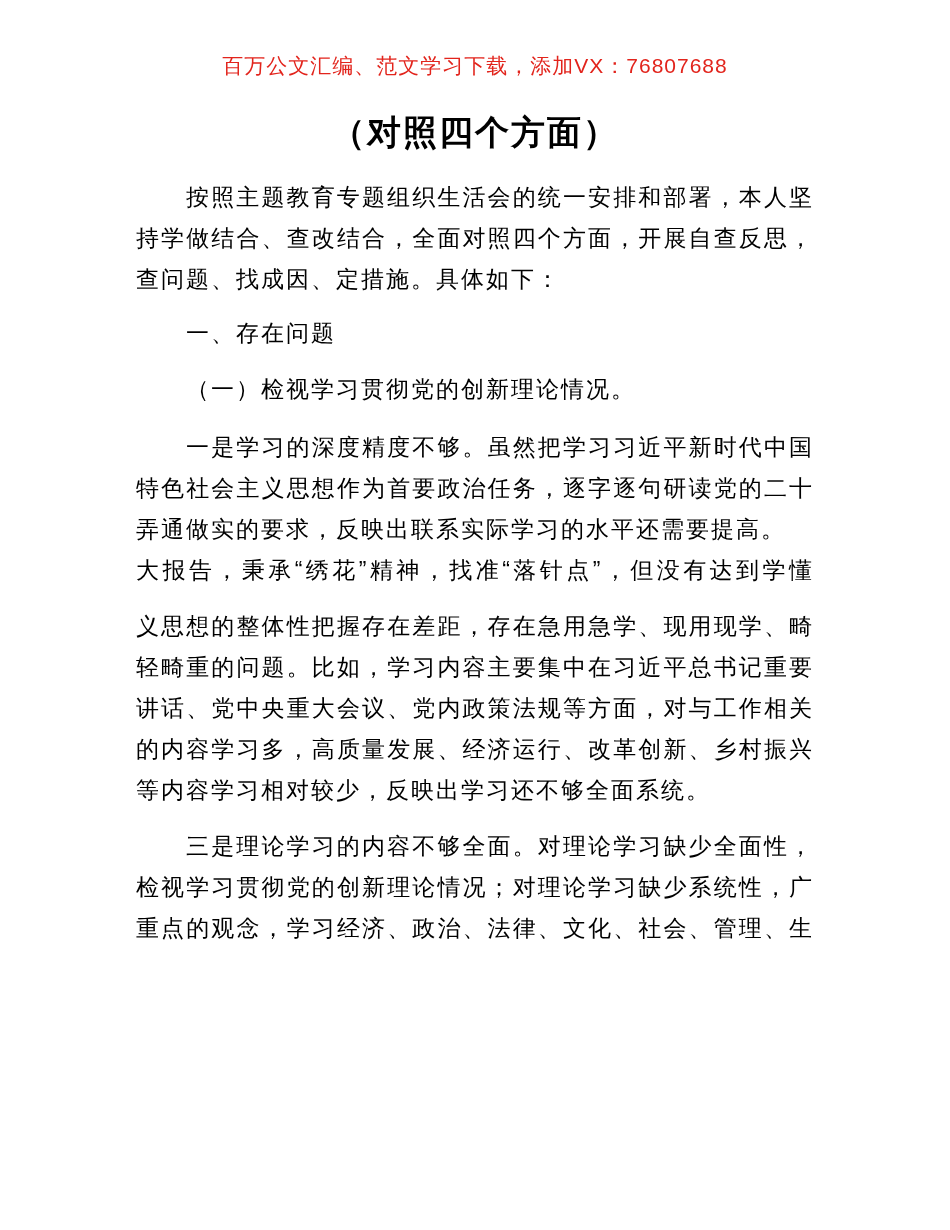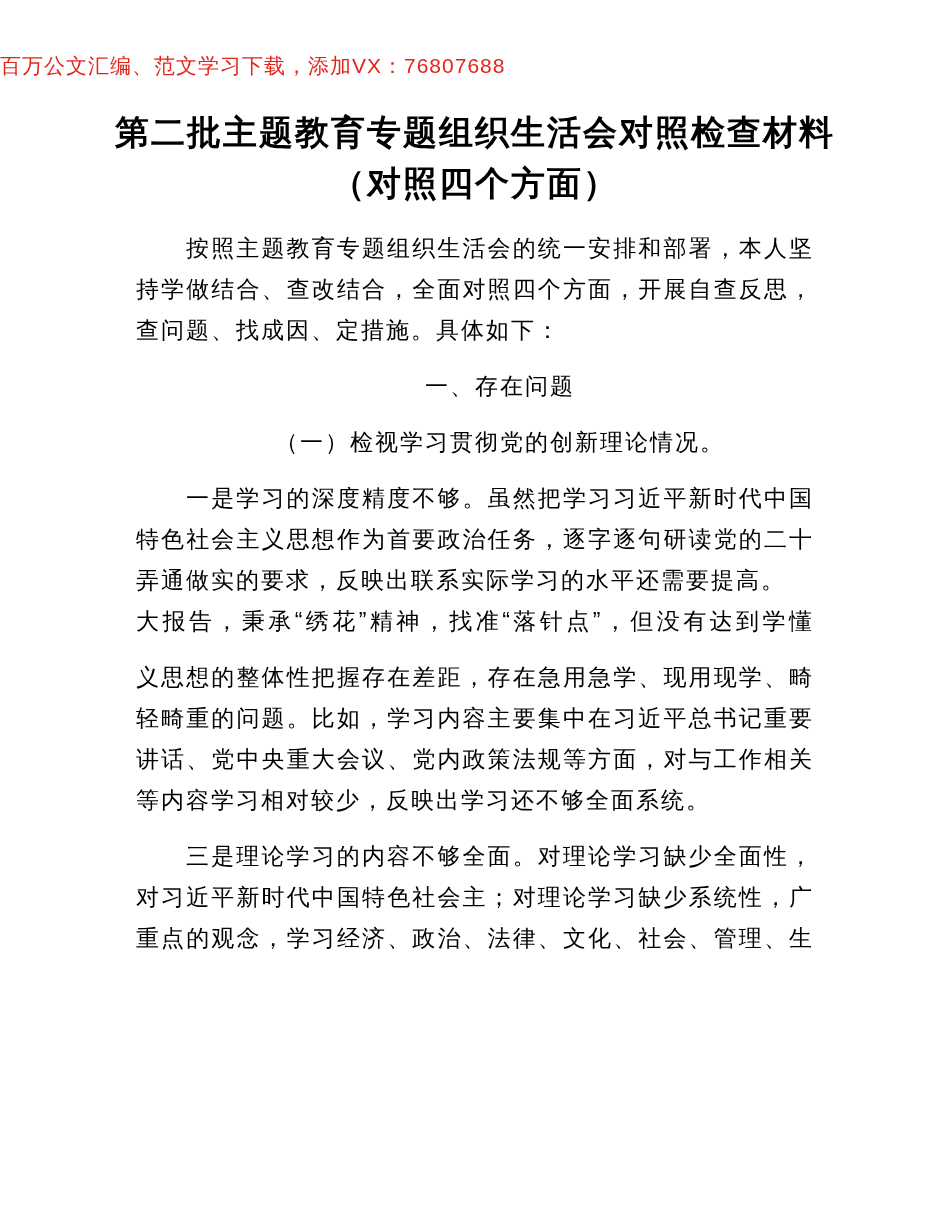--- a/index.html
+++ b/index.html
@@ -6,21 +6,21 @@
   body {
     width: 950px;
     height: 1230px;
     background: #ffffff;
     color: #000000;
     font-family: "Liberation Sans", "DejaVu Sans", sans-serif;
     overflow: hidden;
   }
   .banner {
     margin-top: 53px;
-    text-align: left;
+    text-align: center;
     font-size: 21px;
     line-height: 26px;
     letter-spacing: 1px;
     color: #e2241c;
   }
   .title {
     margin-top: 28px;
     text-align: center;
     font-size: 34px;
     font-weight: bold;
@@ -39,30 +39,30 @@
     text-align: justify;
     text-align-last: justify;
   }
   .ln-first { text-indent: 50px; }
   .ln-end {
     text-align: center;
     text-align-last: left;
   }
   .heading {
     text-indent: 50px;
-    text-align: center;
+    text-align: left;
+    font-family: Liberation Mono, monospace;
   }
 </style>
 </head>
 <body>
 
 <div class="banner">百万公文汇编、范文学习下载，添加VX：76807688</div>
 
 <div class="title">
-  <div>第二批主题教育专题组织生活会对照检查材料</div>
   <div>（对照四个方面）</div>
 </div>
 
 <div class="doc">
 
   <div class="intro-block">
     <div class="ln ln-first">按照主题教育专题组织生活会的统一安排和部署，本人坚</div>
     <div class="ln">持学做结合、查改结合，全面对照四个方面，开展自查反思，</div>
     <div class="ln ln-end">查问题、找成因、定措施。具体如下：</div>
   </div>
@@ -75,22 +75,23 @@
     <div class="ln ln-first">一是学习的深度精度不够。虽然把学习习近平新时代中国</div>
     <div class="ln">特色社会主义思想作为首要政治任务，逐字逐句研读党的二十</div>
     <div class="ln ln-end">弄通做实的要求，反映出联系实际学习的水平还需要提高。</div>
     <div class="ln">大报告，秉承“绣花”精神，找准“落针点”，但没有达到学懂</div>
   </div>
 
   <div class="block">
     <div class="ln">义思想的整体性把握存在差距，存在急用急学、现用现学、畸</div>
     <div class="ln">轻畸重的问题。比如，学习内容主要集中在习近平总书记重要</div>
     <div class="ln">讲话、党中央重大会议、党内政策法规等方面，对与工作相关</div>
+    <div class="ln">的内容学习多，高质量发展、经济运行、改革创新、乡村振兴</div>
     <div class="ln ln-end">等内容学习相对较少，反映出学习还不够全面系统。</div>
   </div>
 
   <div class="block">
     <div class="ln ln-first">三是理论学习的内容不够全面。对理论学习缺少全面性，</div>
-    <div class="ln">对习近平新时代中国特色社会主；对理论学习缺少系统性，广</div>
+    <div class="ln">检视学习贯彻党的创新理论情况；对理论学习缺少系统性，广</div>
     <div class="ln">重点的观念，学习经济、政治、法律、文化、社会、管理、生</div>
   </div>
 
 </div>
 
 </body></html>

